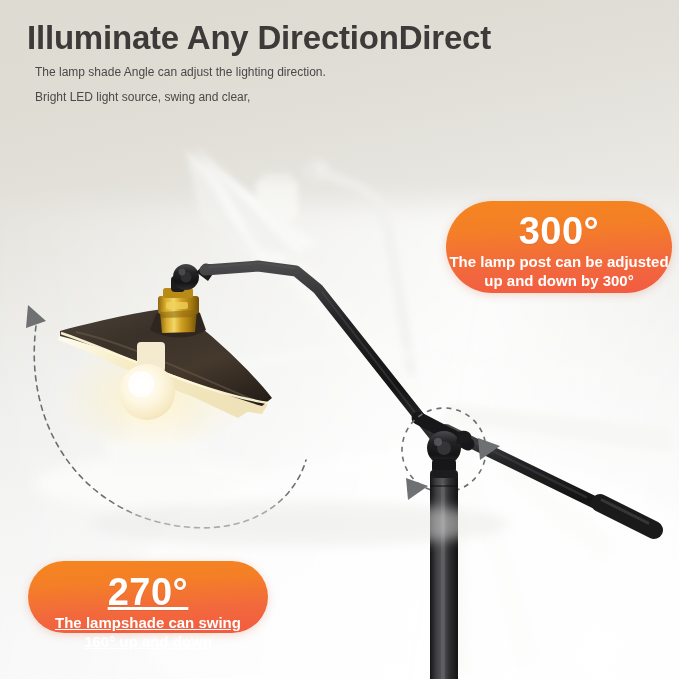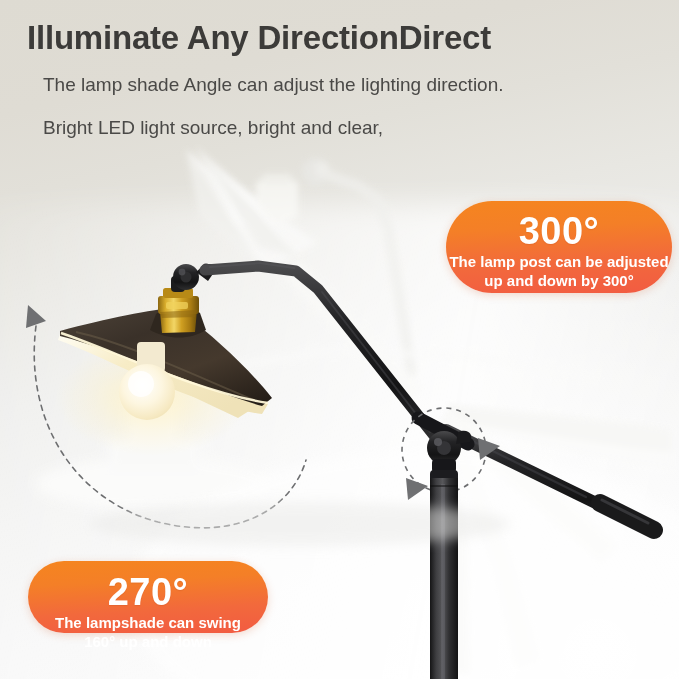--- a/index.html
+++ b/index.html
@@ -52,24 +52,24 @@
   #title {
     font-size: 33px;
     font-weight: 700;
     color: #3c3b39;
     letter-spacing: -0.2px;
     line-height: 1.1;
     margin: 0 0 8px 0;
     white-space: nowrap;
   }
   .subline {
-    font-size: 19px;
+    font-size: 12px;
     color: #4a4947;
     line-height: 1.42;
-    margin: 16px;
+    margin: 8px;
     white-space: nowrap;
   }
 
   
   #art {
     position: absolute;
     left: 0;
     top: 0;
     width: 679px;
     height: 679px;
@@ -108,20 +108,21 @@
     width: 226px;
     height: 92px;
     padding-top: 11px;
   }
   #badge-270 {
     left: 28px;
     top: 551px;
     width: 240px;
     height: 72px;
     padding-top: 12px;
+    text-decoration: underline;
   }
 </style>
 </head>
 <body>
 
 <div id="stage">
 
   <div id="bg-wall"></div>
   <div id="bg-sheen"></div>
 
@@ -322,21 +323,21 @@
       <rect x="441" y="484" width="4" height="195" fill="#6b6b70" opacity="0.45"></rect>
       <path d="M430 486 L458 486" stroke="#0d0d0e" stroke-width="1.4" opacity="0.7"></path>
     </g>
 
     <ellipse cx="300" cy="524" rx="210" ry="22" fill="#e9e9e7" opacity="0.5" filter="url(#bigBlur)"></ellipse>
   </svg>
 
   <div id="header">
     <h1 id="title">Illuminate Any DirectionDirect</h1>
     <p class="subline">The lamp shade Angle can adjust the lighting direction.</p>
-    <p class="subline">Bright LED light source, bright and clear,</p>
+    <p class="subline">Bright LED light source, swing and clear,</p>
   </div>
 
   <div class="badge" id="badge-300">
     <span class="bignum">300°</span>
     <span class="blurb">The lamp post can be adjusted
 up and down by 300°</span>
   </div>
 
   <div class="badge" id="badge-270">
     <span class="bignum">270°</span>

